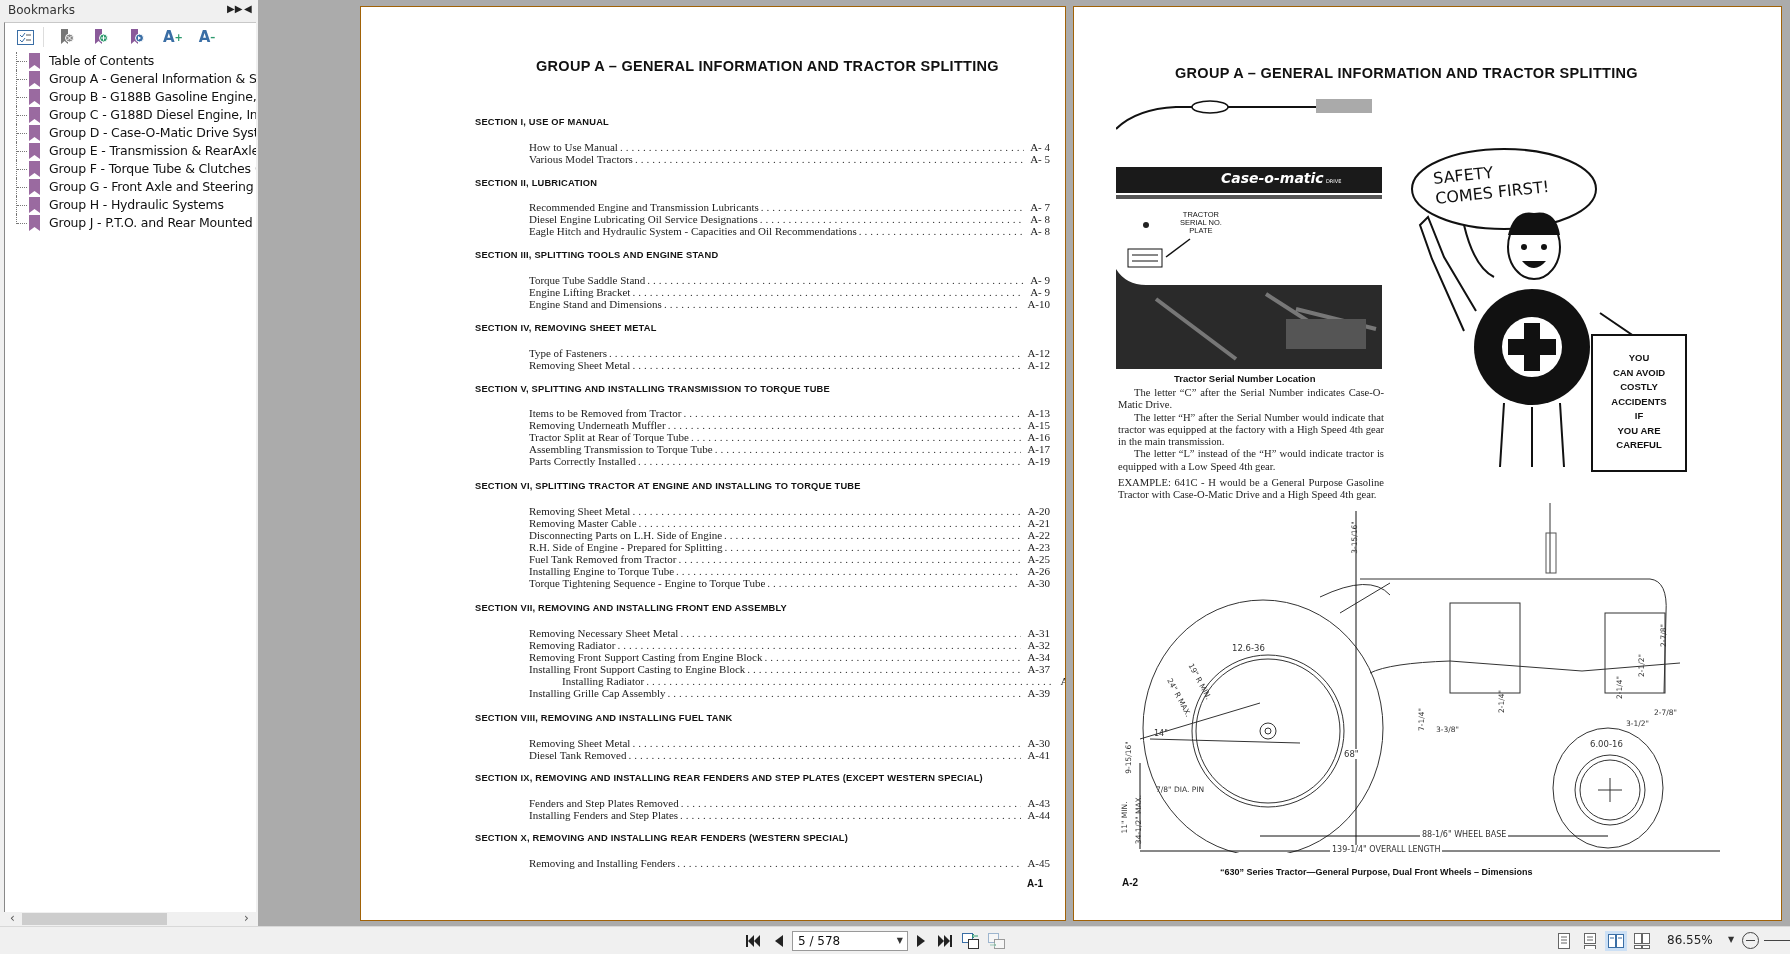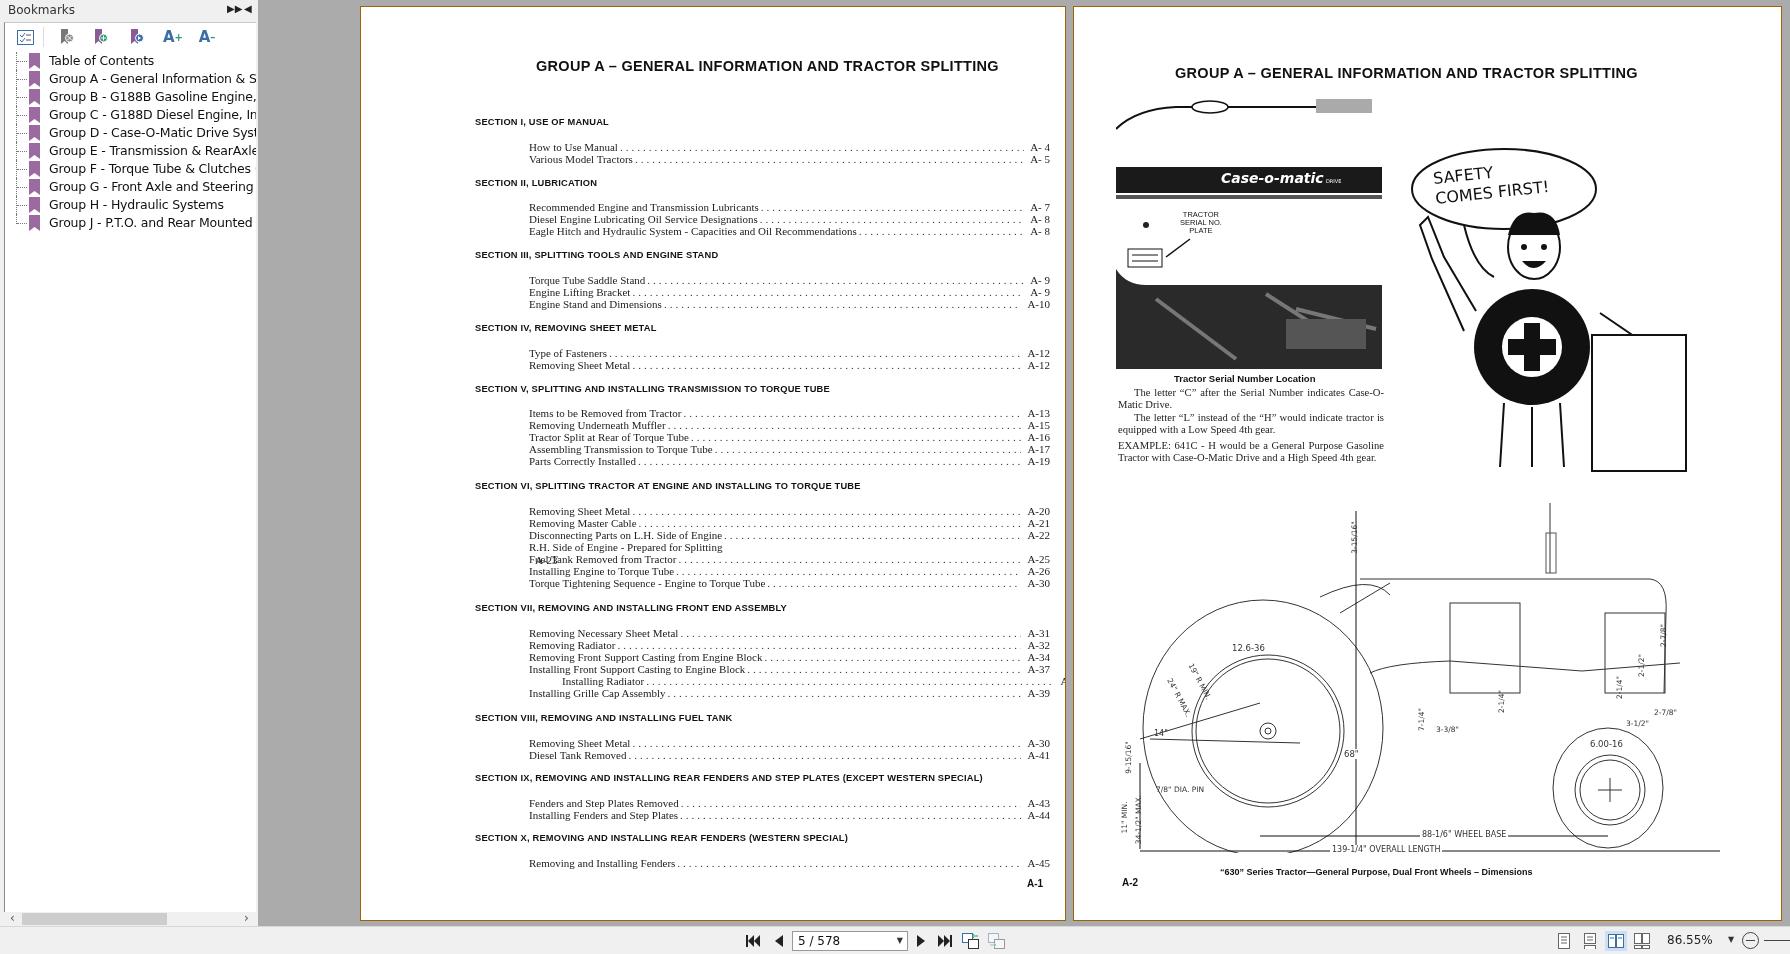--- a/index.html
+++ b/index.html
@@ -273,21 +273,21 @@
       <div class="toc-row" style="top:510px;">
           <span class="t">Removing Master Cable</span>
           <span class="d">..............................................................................................................</span>
           <span class="p">A-21</span>
         </div>
       <div class="toc-row" style="top:522px;">
           <span class="t">Disconnecting Parts on L.H. Side of Engine</span>
           <span class="d">..............................................................................................................</span>
           <span class="p">A-22</span>
         </div>
-      <div class="toc-row" style="top:534px;flex-direction:column;">
+      <div class="toc-row" style="top:534px;">
           <span class="t">R.H. Side of Engine - Prepared for Splitting</span>
           <span class="d">..............................................................................................................</span>
           <span class="p">A-23</span>
         </div>
       <div class="toc-row" style="top:546px;">
           <span class="t">Fuel Tank Removed from Tractor</span>
           <span class="d">..............................................................................................................</span>
           <span class="p">A-25</span>
         </div>
       <div class="toc-row" style="top:558px;">
@@ -392,20 +392,21 @@
         <div style="position:absolute;left:64px;top:112px;font-family:'Liberation Sans',sans-serif;font-size:7.5px;color:#111;text-align:center;line-height:8px;">
           <div>TRACTOR</div>
           <div>SERIAL NO.</div>
           <div>PLATE</div>
         </div>
       </div>
 
       <div class="caption-b" style="left:100px;top:366px;">Tractor Serial Number Location</div>
       <div class="para" style="left:44px;top:380px;width:266px;">
         <p>The letter “C” after the Serial Number indicates Case-O-Matic Drive.</p>
+        <p>The letter “H” after the Serial Number would indicate that tractor was equipped at the factory with a High Speed 4th gear in the main transmission.</p>
         <p>The letter “L” instead of the “H” would indicate tractor is equipped with a Low Speed 4th gear.</p>
         <p class="noind">EXAMPLE:  641C - H would be a General Purpose Gasoline Tractor with Case-O-Matic Drive and a High Speed 4th gear.</p>
       </div>
 
       <div style="position:absolute;left:330px;top:140px;width:330px;height:330px;">
         <svg width="330" height="330" viewBox="0 0 330 330">
           <ellipse cx="100" cy="42" rx="92" ry="40" fill="#fff" stroke="#111" stroke-width="2"></ellipse>
           <path d="M60 78 Q70 120 90 130" stroke="#111" stroke-width="2" fill="none"></path>
           <path d="M110 80 Q115 100 120 110" stroke="#111" stroke-width="2" fill="none"></path>
           <ellipse cx="130" cy="100" rx="26" ry="32" fill="#fff" stroke="#111" stroke-width="2"></ellipse>
@@ -418,20 +419,29 @@
           <circle cx="128" cy="200" r="58" fill="#111"></circle>
           <circle cx="128" cy="200" r="30" fill="#fff"></circle>
           <rect x="120" y="176" width="16" height="48" fill="#111"></rect>
           <rect x="104" y="192" width="48" height="16" fill="#111"></rect>
           <path d="M100 256 L96 320 M156 256 L160 320 M128 260 L128 320" stroke="#111" stroke-width="2" fill="none"></path>
           <rect x="188" y="188" width="94" height="136" fill="#fff" stroke="#111" stroke-width="2"></rect>
         </svg>
         <div style="position:absolute;left:30px;top:16px;font-family:'DejaVu Sans',sans-serif;font-size:16px;color:#111;line-height:20px;transform:rotate(-6deg);">
           <div>SAFETY</div>
           <div>COMES FIRST!</div>
+        </div>
+        <div style="position:absolute;left:188px;top:204px;width:94px;text-align:center;font-family:'Liberation Sans',sans-serif;font-weight:bold;font-size:9.5px;color:#111;line-height:14.5px;">
+          <div>YOU</div>
+          <div>CAN AVOID</div>
+          <div>COSTLY</div>
+          <div>ACCIDENTS</div>
+          <div>IF</div>
+          <div>YOU ARE</div>
+          <div>CAREFUL</div>
         </div>
       </div>
 
       <div style="position:absolute;left:46px;top:496px;width:620px;height:350px;">
         <svg width="620" height="350" viewBox="0 0 620 350" fill="none" stroke="#333" stroke-width="1">
           <line x1="430" y1="0" x2="430" y2="70"></line>
           <rect x="426" y="30" width="10" height="40" stroke="#555"></rect>
           <path d="M240 76 L530 76 Q548 78 546 110 L544 190"></path>
           <path d="M200 94 Q250 70 270 92 M220 110 L270 80"></path>
           <ellipse cx="143" cy="225" rx="120" ry="128"></ellipse>

